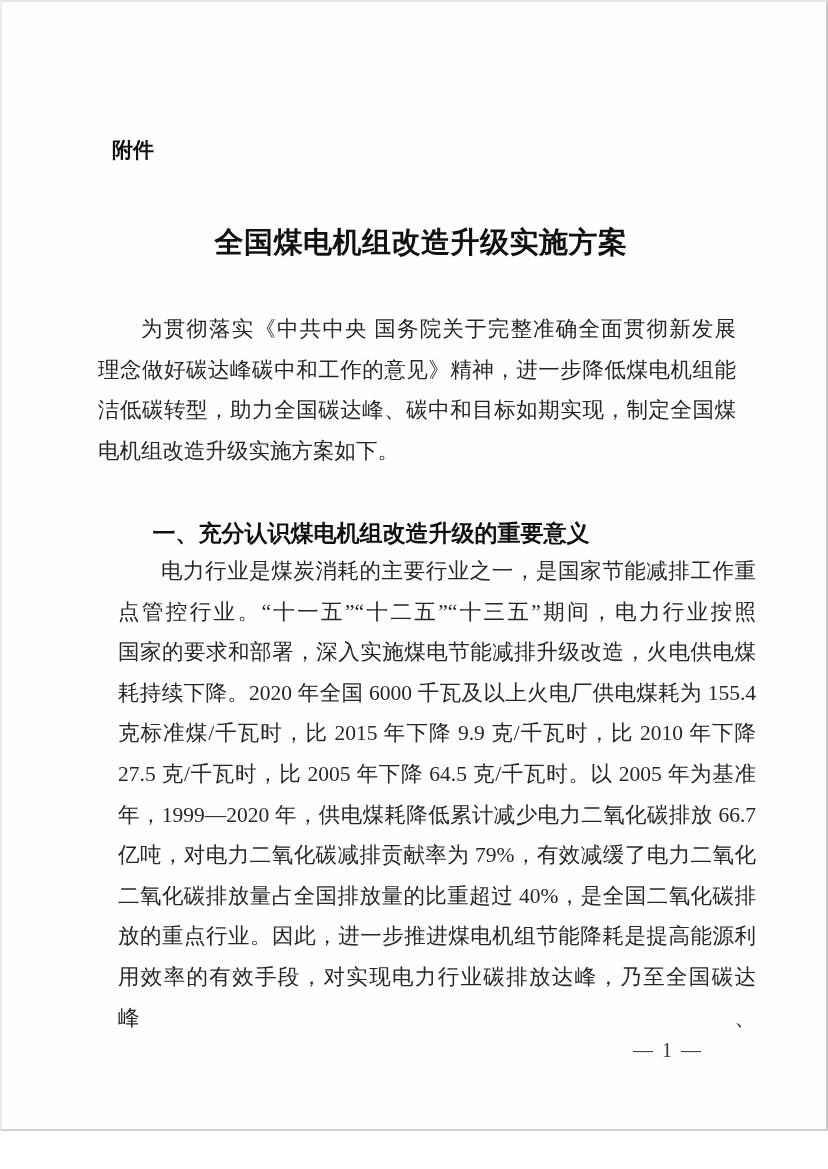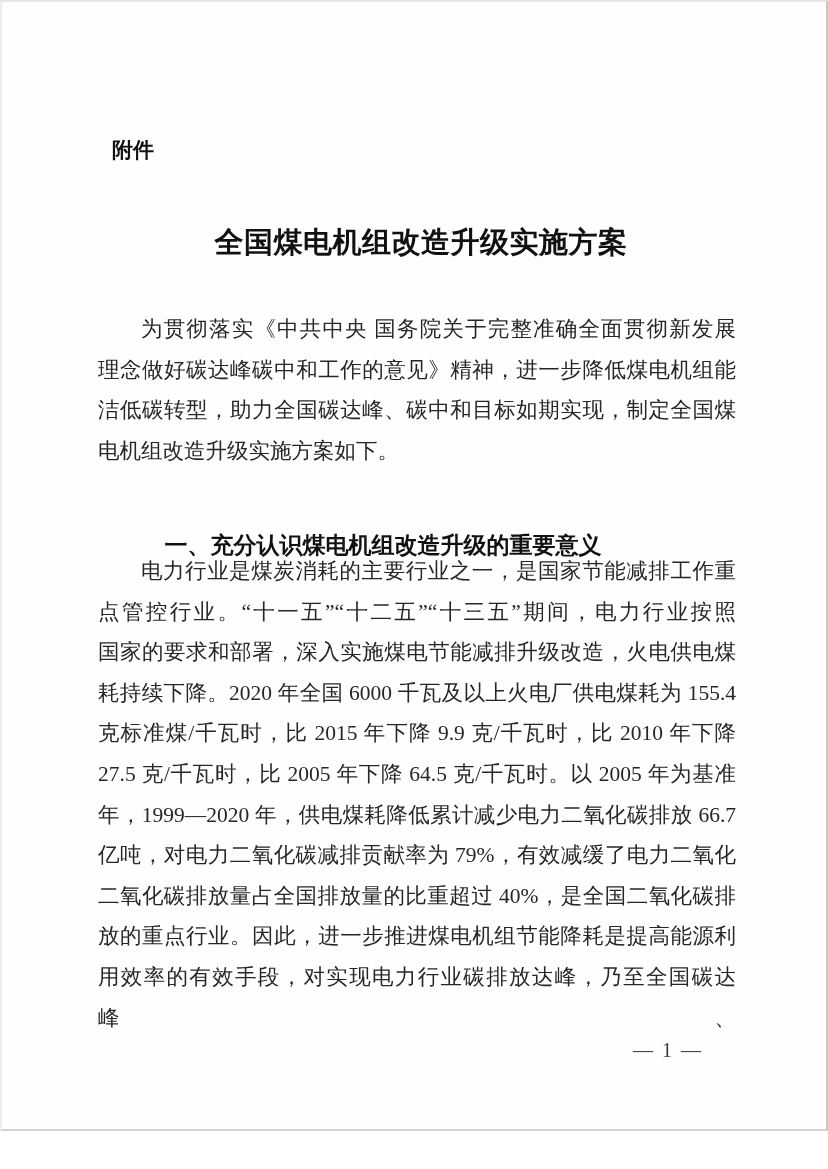--- a/index.html
+++ b/index.html
@@ -43,37 +43,37 @@
     letter-spacing: 0.5px;
     color: var(--heading, #111111);
   }
   .para {
     position: absolute;
     left: 96px;
     width: 638px;
     font-family: Liberation Serif, serif;
   }
   .para-intro { top: 307px; }
-  .para-body  { top: 549px; }
+  .para-body  { top: 549px; margin-left: 20px; }
   .line {
     font-size: 21.5px;
     line-height: 40.6px;
     text-align: justify;
     text-align-last: justify;
     text-justify: inter-character;
     white-space: normal;
   }
   .para .line:first-child { text-indent: 2em; }
   .para[data-last-left="true"] .line.last-line { text-align-last: left; }
   .heading {
     position: absolute;
     left: 96px;
     top: 506px;
     width: 638px;
-    margin: 16px;
+    margin: 4px;
     font-family: "Liberation Sans", "DejaVu Sans", sans-serif;
     font-weight: bold;
     font-size: 23px;
     line-height: 42px;
     text-indent: 2.2em;
     color: var(--heading, #111111);
   }
   .page-number {
     position: absolute;
     top: 1037px;

